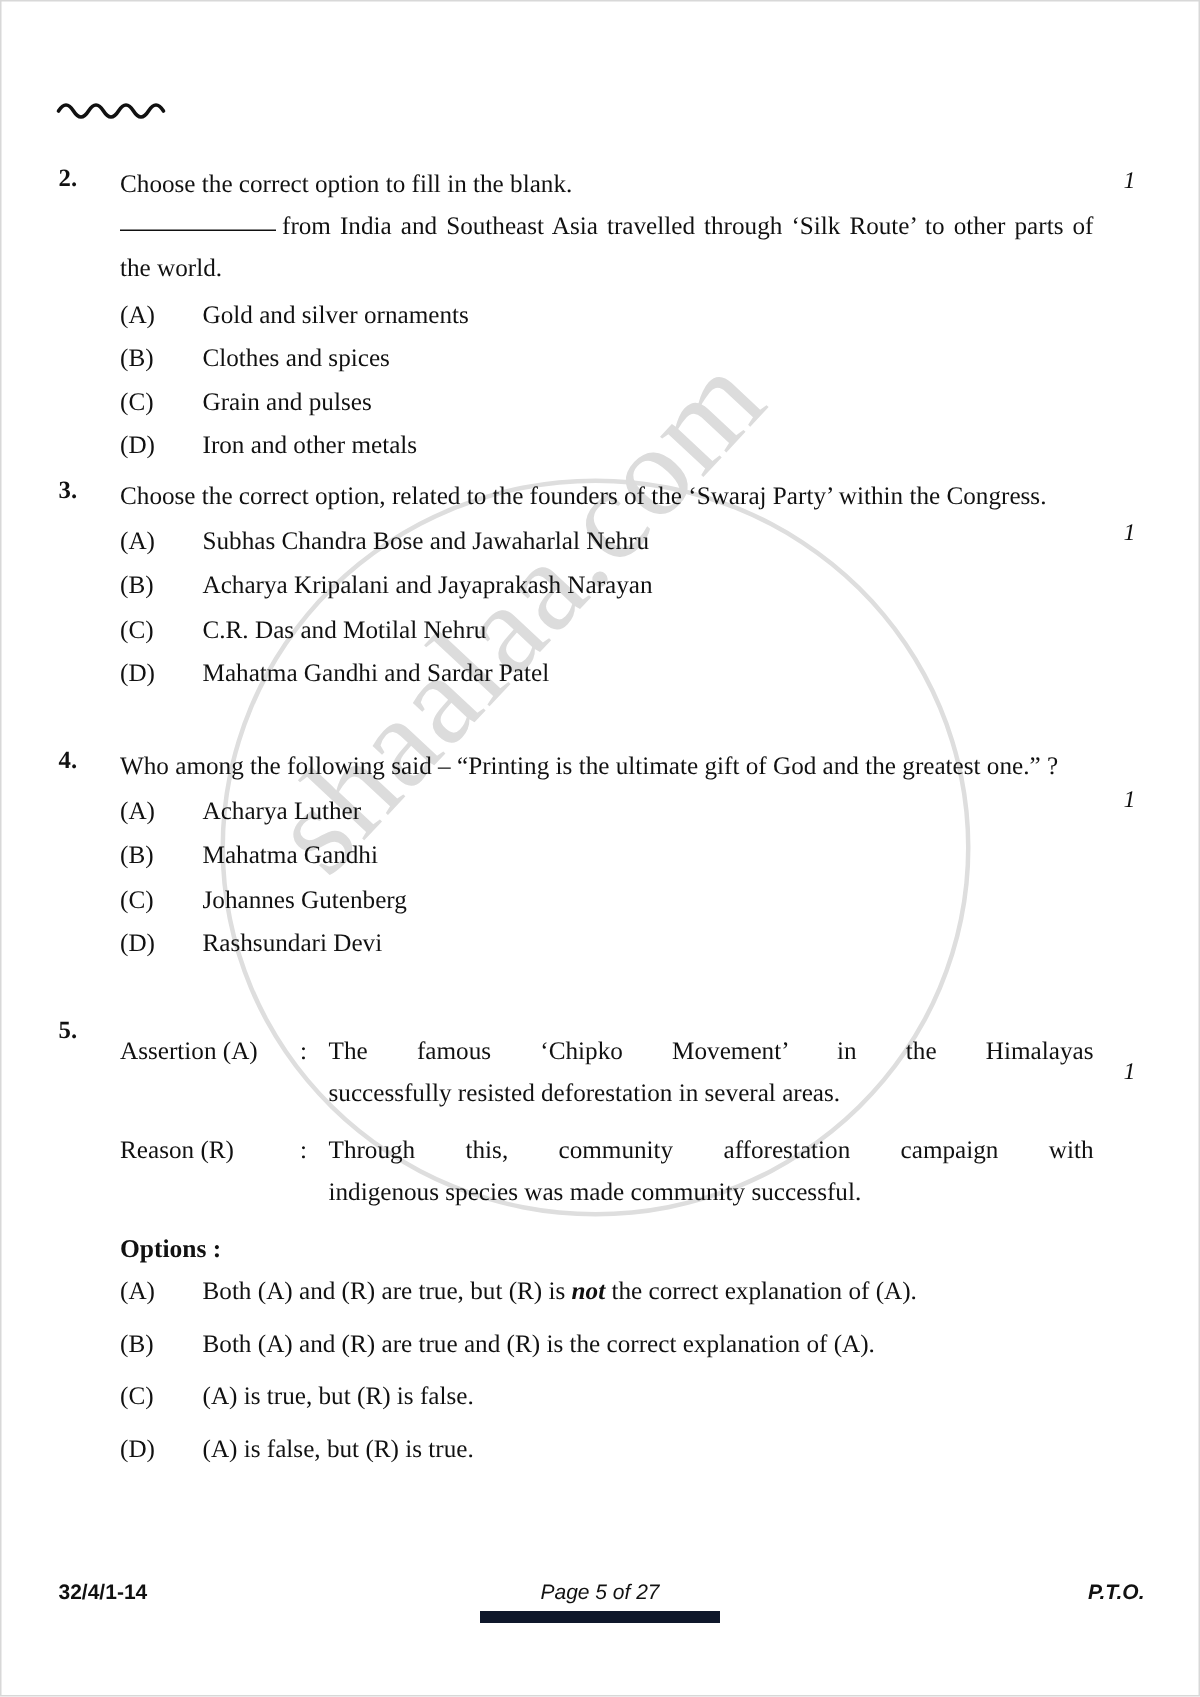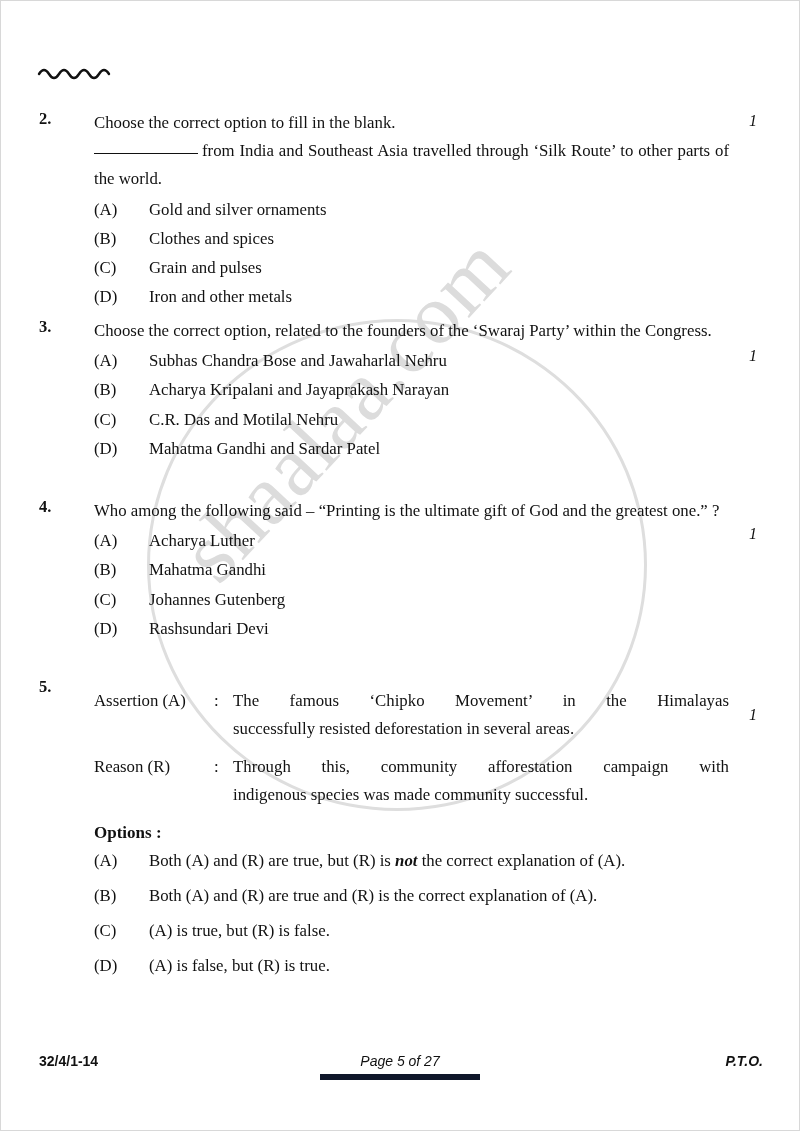--- a/index.html
+++ b/index.html
@@ -48,21 +48,21 @@
     position:absolute;
     left:38px;
     width:690px;
   }
   .qnum {
     position:absolute; left:0; top:0;
     width:46px;
     font-weight:bold;
     font-size:16.5px;
   }
-  .qbody { margin-left:55px; }
+  .qbody { margin-left:41px; }
 
   .ptext {
     font-size:16.8px;
     line-height:1.68;
     text-align:justify;
     text-justify:inter-word;
   }
   .ptext.nojust { text-align:left; }
 
   .blank-line {
@@ -114,21 +114,21 @@
   .f-page {
     position:absolute; left:0; right:0; top:0;
     text-align:center;
     font-family:"Liberation Sans", sans-serif;
     font-style:italic;
     font-size:14px;
   }
   .f-page span {
     display:inline-block;
     padding:0 40px 5px 40px;
-    border-bottom:6px solid #0f172a;
+    border-bottom:8px solid #0f172a;
   }
   .f-pto {
     position:absolute; right:36px; top:0;
     font-family:"Liberation Sans", sans-serif;
     font-style:italic;
     font-size:14px;
     font-weight:600;
   }
   .attribution {
     position:absolute; left:22px; top:1092px;

